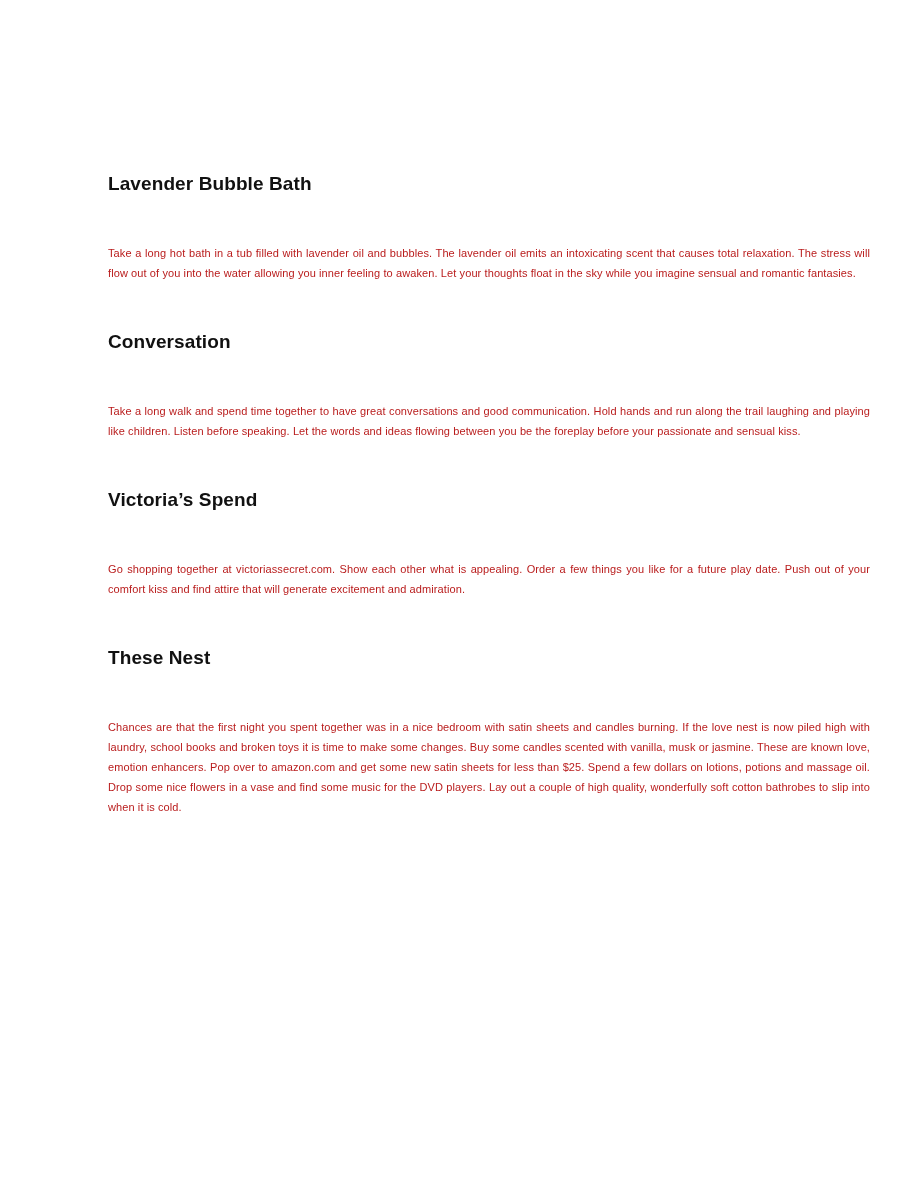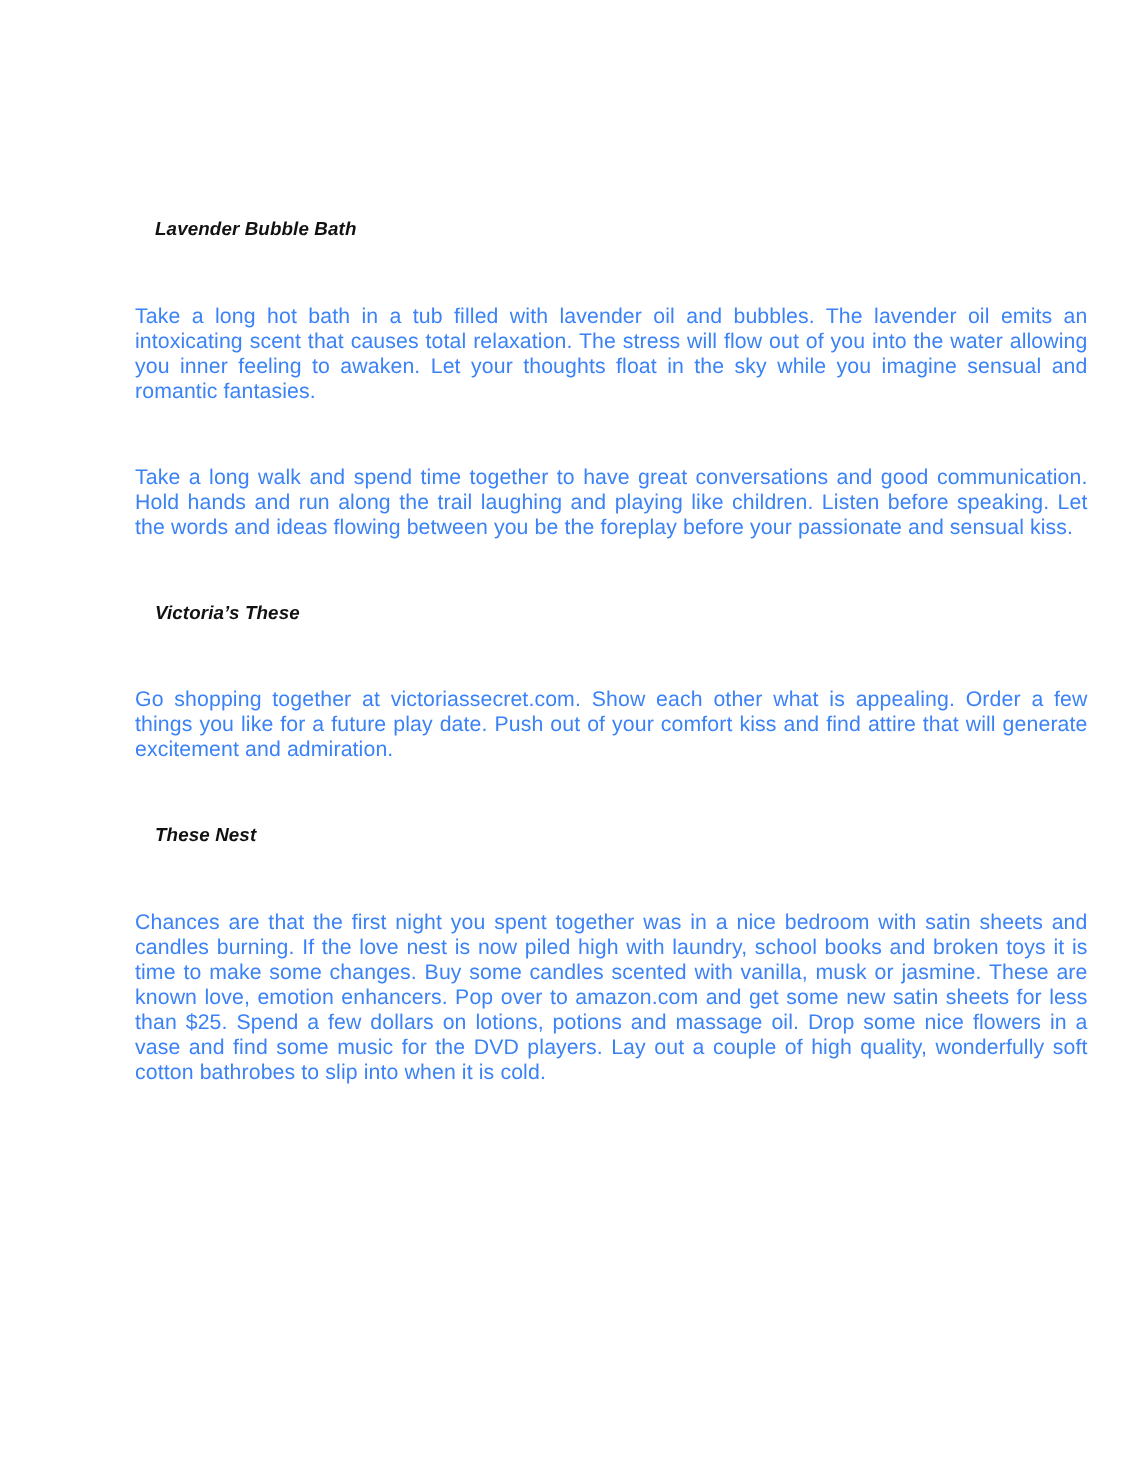--- a/index.html
+++ b/index.html
@@ -15,54 +15,54 @@
     color: #111111;
   }
   .page {
     box-sizing: border-box;
     width: 916px;
     height: 1186px;
     padding: 174px 46px 0 108px;
     background: #ffffff;
   }
   .section-heading {
-    font-size: 15px;
+    font-size: 19px;
     font-weight: bold;
     line-height: 20px;
-    margin: 0 0 49px 16px;
+    margin: 0 0 49px 0;
     color: #111111;
     letter-spacing: 0.1px;
-    font-style: italic;
   }
   .section-body {
-    font-size: 17px;
+    font-size: 11px;
     font-weight: normal;
     line-height: 20px;
     margin: 0 0 49px 0;
     text-align: justify;
-    color: #3b82f6;
+    color: #b91c1c;
     letter-spacing: 0.1px;
   }
 </style>
 </head>
 <body>
 
 <div class="page">
 
   <div class="section">
     <h3 class="section-heading">Lavender Bubble Bath</h3>
     <p class="section-body">Take a long hot bath in a tub filled with lavender oil and bubbles. The lavender oil emits an intoxicating scent that causes total relaxation. The stress will flow out of you into the water allowing you inner feeling to awaken. Let your thoughts float in the sky while you imagine sensual and romantic fantasies.</p>
   </div>
 
   <div class="section">
+    <h3 class="section-heading">Conversation</h3>
     <p class="section-body">Take a long walk and spend time together to have great conversations and good communication. Hold hands and run along the trail laughing and playing like children. Listen before speaking. Let the words and ideas flowing between you be the foreplay before your passionate and sensual kiss.</p>
   </div>
 
   <div class="section">
-    <h3 class="section-heading">Victoria’s These</h3>
+    <h3 class="section-heading">Victoria’s Spend</h3>
     <p class="section-body">Go shopping together at victoriassecret.com.  Show each other what is appealing. Order a few things you like for a future play date. Push out of your comfort kiss and find attire that will generate excitement and admiration.</p>
   </div>
 
   <div class="section">
     <h3 class="section-heading">These Nest</h3>
     <p class="section-body">Chances are that the first night you spent together was in a nice bedroom with satin sheets and candles burning. If the love nest is now piled high with laundry, school books and broken toys it is time to make some changes. Buy some candles scented with vanilla, musk or jasmine. These are known love, emotion enhancers. Pop over to amazon.com and get some new satin sheets for less than $25. Spend a few dollars on lotions, potions and massage oil. Drop some nice flowers in a vase and find some music for the DVD players. Lay out a couple of high quality, wonderfully soft cotton bathrobes to slip into when it is cold.</p>
   </div>
 
 </div>
 

